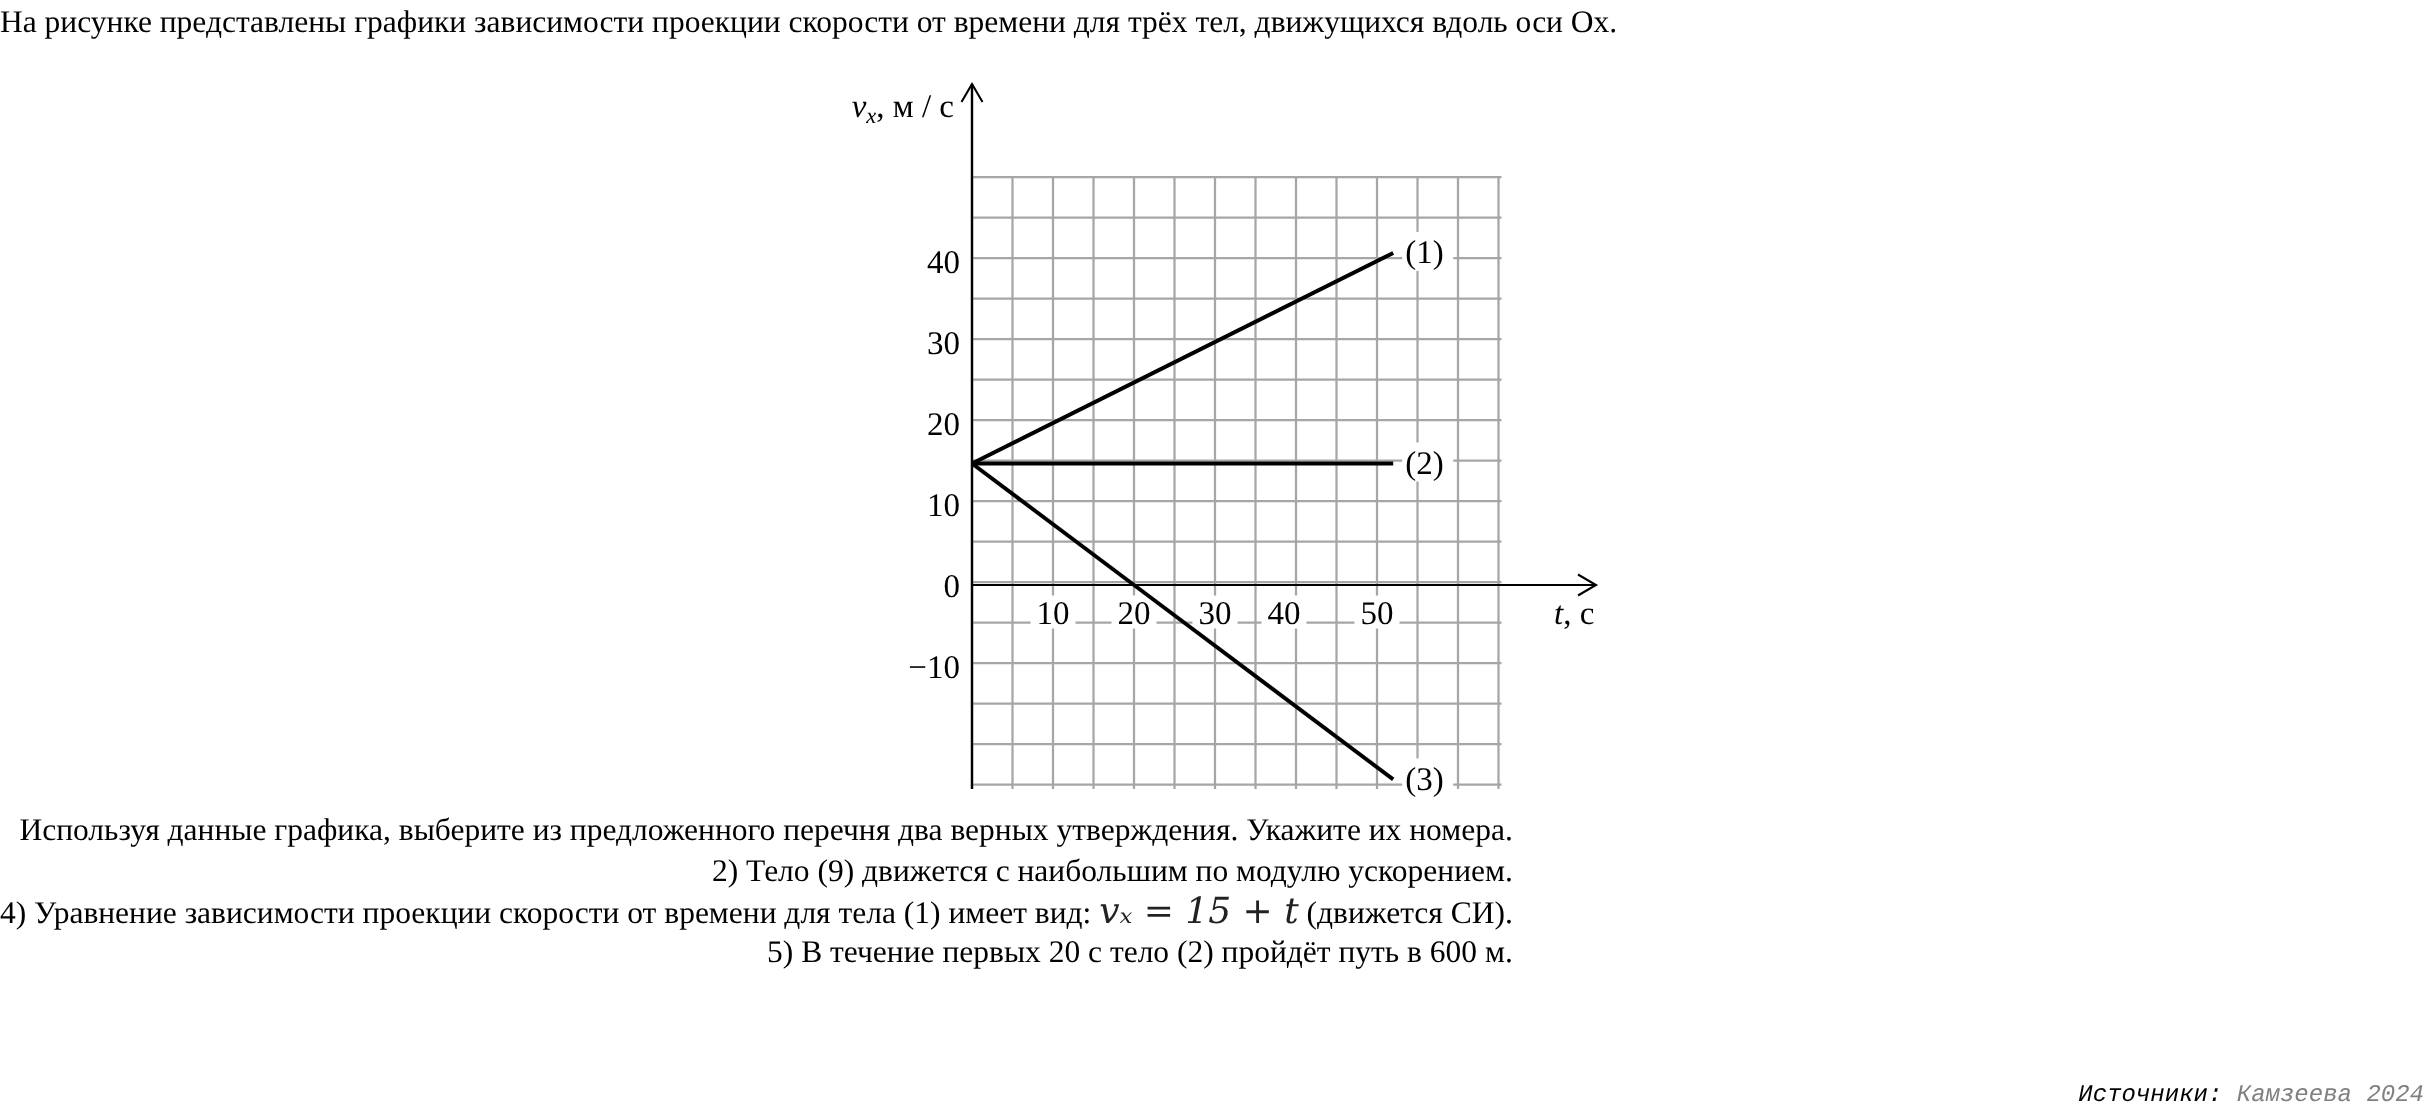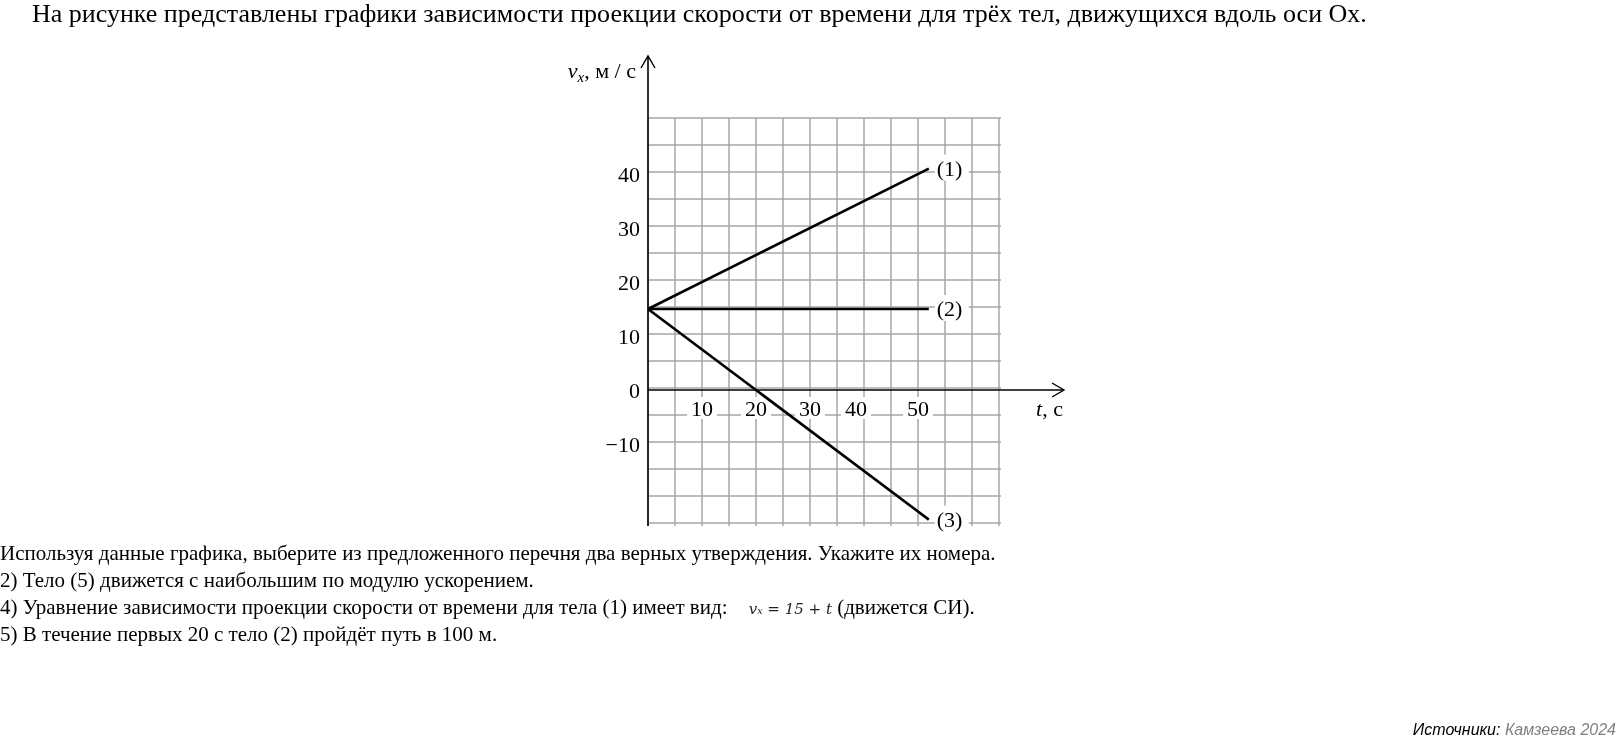--- a/index.html
+++ b/index.html
@@ -1,24 +1,24 @@
 <!DOCTYPE html>
 <html><head>
 <meta charset="utf-8">
 <style>
   html, body { margin: 0; padding: 0; background: #ffffff; }
   body { width: 1616px; height: 746px; position: relative; overflow: hidden;
          font-family: "Liberation Serif", "DejaVu Serif", serif; color: #000; }
-  .intro { position: absolute; left: 0; top: 1px; font-size: 26px; line-height: 26px; white-space: nowrap; padding-left: 32px; }
+  .intro { position: absolute; left: 0; top: 1px; font-size: 21px; line-height: 26px; white-space: nowrap; }
   .chart { position: absolute; left: 0; top: 0; }
   .chart svg text { font-family: "Liberation Serif", "DejaVu Serif", serif; }
-  .question { position: absolute; left: 0; top: 540px; font-size: 21px; line-height: 27px; white-space: nowrap; }
+  .question { position: absolute; left: 0; top: 540px; font-size: 21px; line-height: 27px; white-space: nowrap; text-align: right; }
   .question div { height: 27px; }
-  .math { font-style: italic; font-family: "DejaVu Serif", serif; font-size: 15px; color: #222; margin-left: 16px; }
-  .source { position: absolute; right: 0; top: 721px; font-family: Liberation Sans, sans-serif;
+  .math { font-style: italic; font-family: "DejaVu Serif", serif; font-size: 24px; color: #222; }
+  .source { position: absolute; right: 0; top: 721px; font-family: Liberation Mono, monospace;
             font-size: 16px; font-style: italic; white-space: nowrap; }
   .source .who { color: #808080; }
 </style>
 </head>
 <body>
 
 <div class="intro">На рисунке представлены графики зависимости проекции скорости от времени для трёх тел, движущихся вдоль оси Ox.</div>
 
 <div class="chart">
   <svg id="chart-svg" width="1616" height="540" xmlns="http://www.w3.org/2000/svg">
@@ -93,18 +93,18 @@
       </g>
     <g id="axis-titles">
         <text x="636" y="78" font-size="22" text-anchor="end" fill="#000"><tspan font-style="italic">v</tspan><tspan font-style="italic" font-size="15" dy="4">x</tspan><tspan dy="-4">, м / с</tspan></text>
         <text x="1036" y="416" font-size="22" fill="#000"><tspan font-style="italic">t</tspan><tspan>, с</tspan></text>
       </g>
   </svg>
 </div>
 
 <div class="question">
   <div>Используя данные графика, выберите из предложенного перечня два верных утверждения. Укажите их номера.</div>
-  <div>2) Тело (5) движется с наибольшим по модулю ускорением.</div>
+  <div>2) Тело (9) движется с наибольшим по модулю ускорением.</div>
   <div><span>4) Уравнение зависимости проекции скорости от времени для тела (1) имеет вид: </span><span class="math">vₓ = 15 + t</span><span> (движется СИ).</span></div>
-  <div>5) В течение первых 20 с тело (2) пройдёт путь в 100 м.</div>
+  <div>5) В течение первых 20 с тело (2) пройдёт путь в 600 м.</div>
 </div>
 
 <div class="source"><span>Источники: </span><span class="who">Камзеева 2024</span></div>
 
 </body></html>

